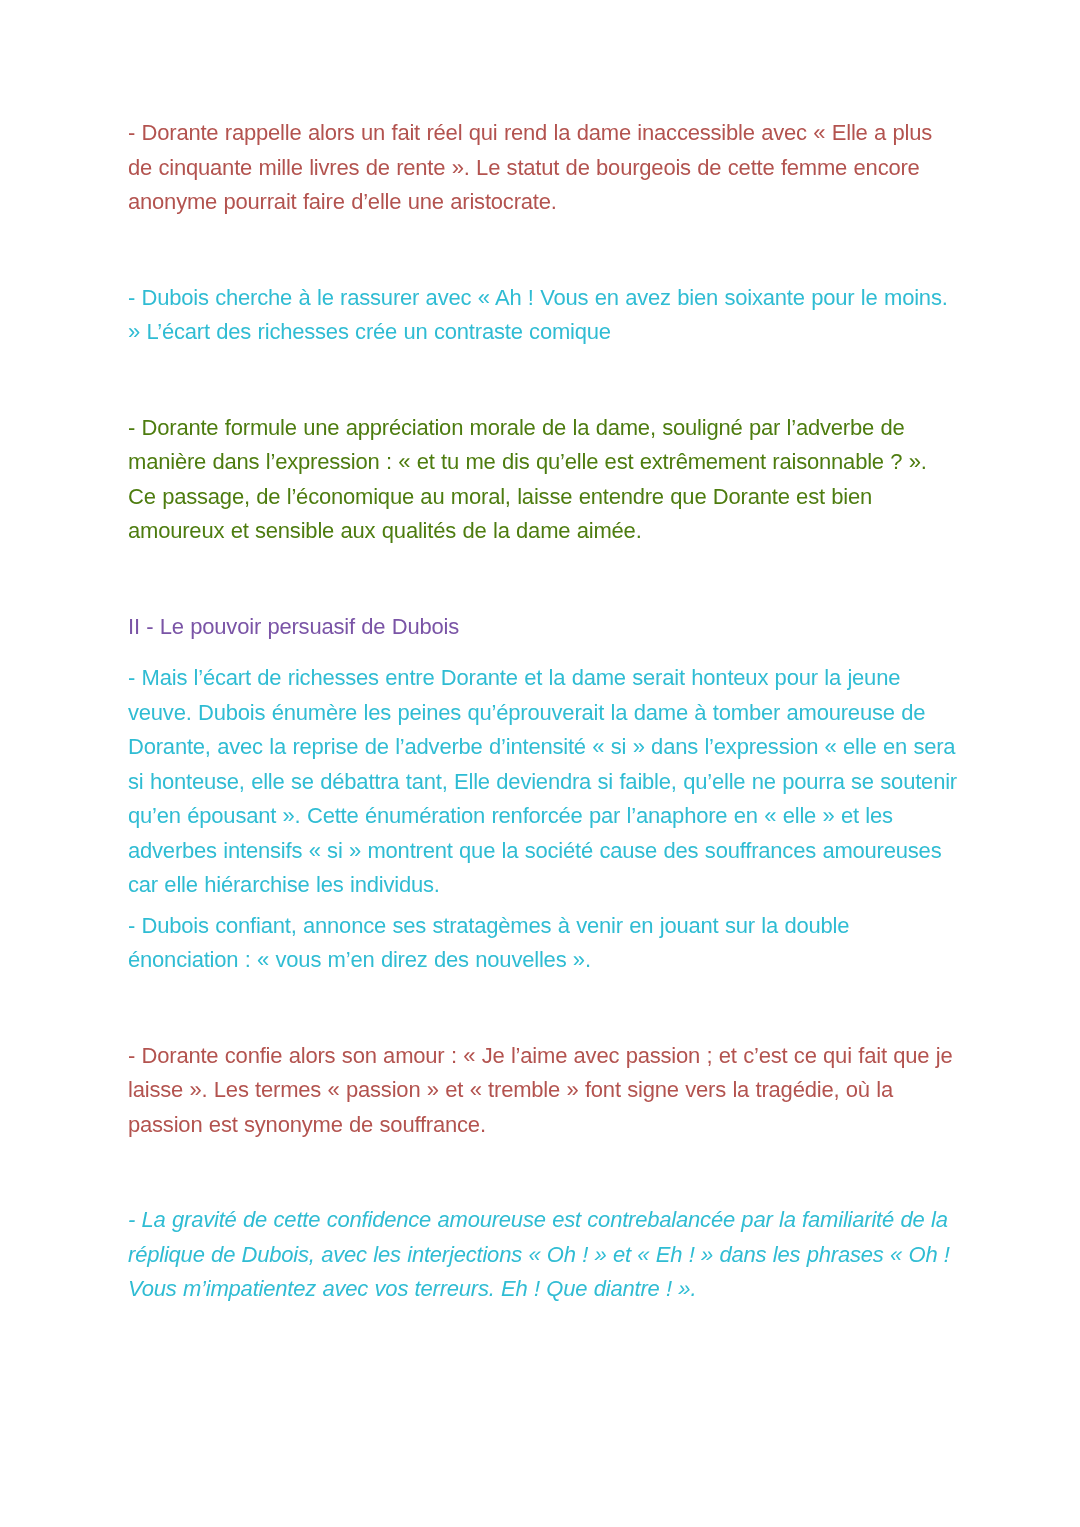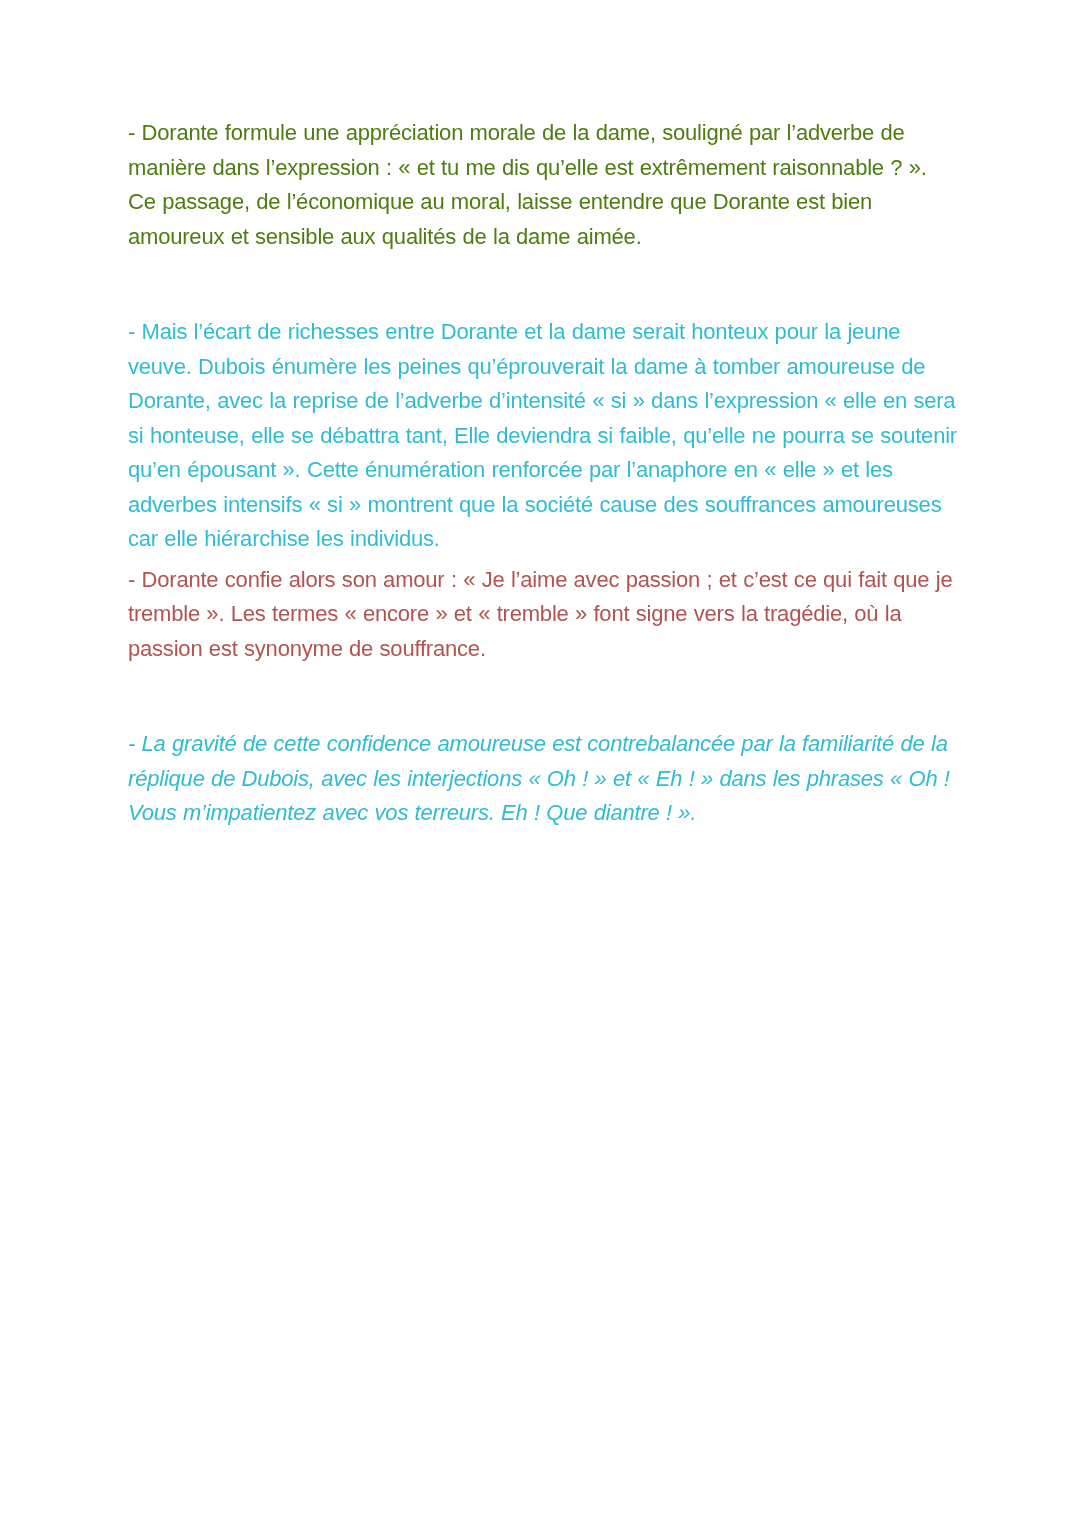--- a/index.html
+++ b/index.html
@@ -35,25 +35,29 @@
   }
   .gap-after {
     margin-bottom: 61px;
   }
 </style>
 </head>
 <body>
 
 <div class="page">
 
+  <p class="doc-block gap-after" style="color: rgb(179, 83, 79);">- Dorante rappelle alors un fait réel qui rend la dame inaccessible avec « Elle a plus de cinquante mille livres de rente ». Le statut de bourgeois de cette femme encore anonyme pourrait faire d’elle une aristocrate.</p>
 
+  <p class="doc-block gap-after" style="color: rgb(47, 188, 211);">- Dubois cherche à le rassurer avec « Ah ! Vous en avez bien soixante pour le moins. » L’écart des richesses crée un contraste comique</p>
 
   <p class="doc-block gap-after" style="color: #4d7c0f;">- Dorante formule une appréciation morale de la dame, souligné par l’adverbe de manière dans l’expression : « et tu me dis qu’elle est extrêmement raisonnable ? ». Ce passage, de l’économique au moral, laisse entendre que Dorante est bien amoureux et sensible aux qualités de la dame aimée.</p>
 
+  <h2 class="doc-block heading" style="color: rgb(122, 84, 166);">II - Le pouvoir persuasif de Dubois</h2>
 
   <p class="doc-block" style="color: rgb(47, 188, 211);">- Mais l’écart de richesses entre Dorante et la dame serait honteux pour la jeune veuve. Dubois énumère les peines qu’éprouverait la dame à tomber amoureuse de Dorante, avec la reprise de l’adverbe d’intensité « si » dans l’expression « elle en sera si honteuse, elle se débattra tant, Elle deviendra si faible, qu’elle ne pourra se soutenir qu’en épousant ». Cette énumération renforcée par l’anaphore en « elle » et les adverbes intensifs « si » montrent que la société cause des souffrances amoureuses car elle hiérarchise les individus.</p>
 
+  <p class="doc-block gap-after" style="color: rgb(47, 188, 211);">- Dubois confiant, annonce ses stratagèmes à venir en jouant sur la double énonciation : « vous m’en direz des nouvelles ».</p>
 
-  <p class="doc-block gap-after" style="color: rgb(179, 83, 79);">- Dorante confie alors son amour : « Je l’aime avec passion ; et c’est ce qui fait que je tremble ». Les termes « encore » et « tremble » font signe vers la tragédie, où la passion est synonyme de souffrance.</p>
+  <p class="doc-block gap-after" style="color: rgb(179, 83, 79);">- Dorante confie alors son amour : « Je l’aime avec passion ; et c’est ce qui fait que je laisse ». Les termes « passion » et « tremble » font signe vers la tragédie, où la passion est synonyme de souffrance.</p>
 
   <p class="doc-block" style="color: rgb(47, 188, 211); font-style: italic;">- La gravité de cette confidence amoureuse est contrebalancée par la familiarité de la réplique de Dubois, avec les interjections « Oh ! » et « Eh ! » dans les phrases « Oh ! Vous m’impatientez avec vos terreurs. Eh ! Que diantre ! ».</p>
 
 </div>
 
 </body></html>

